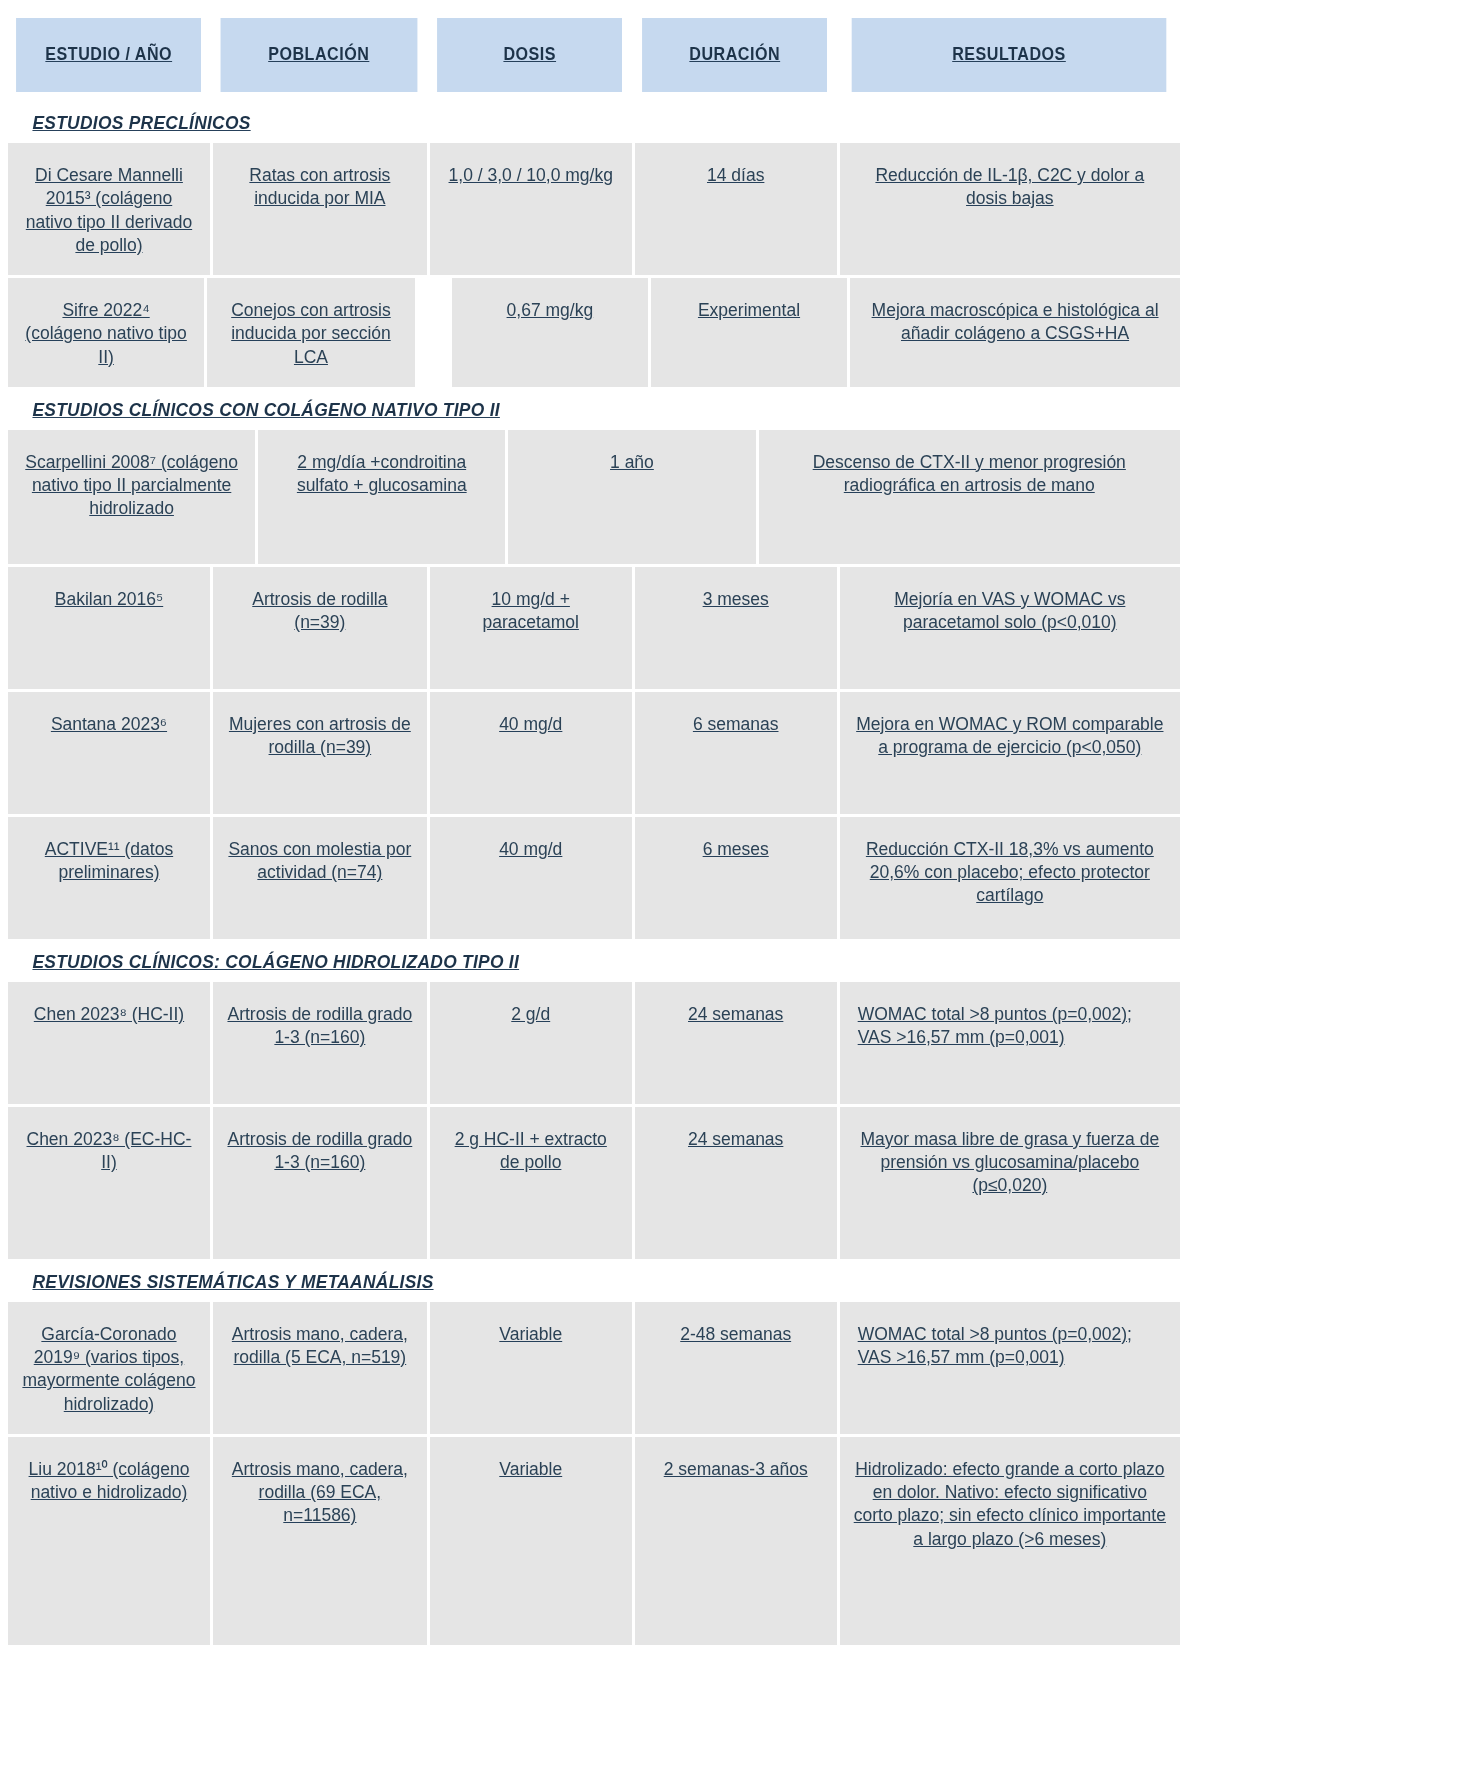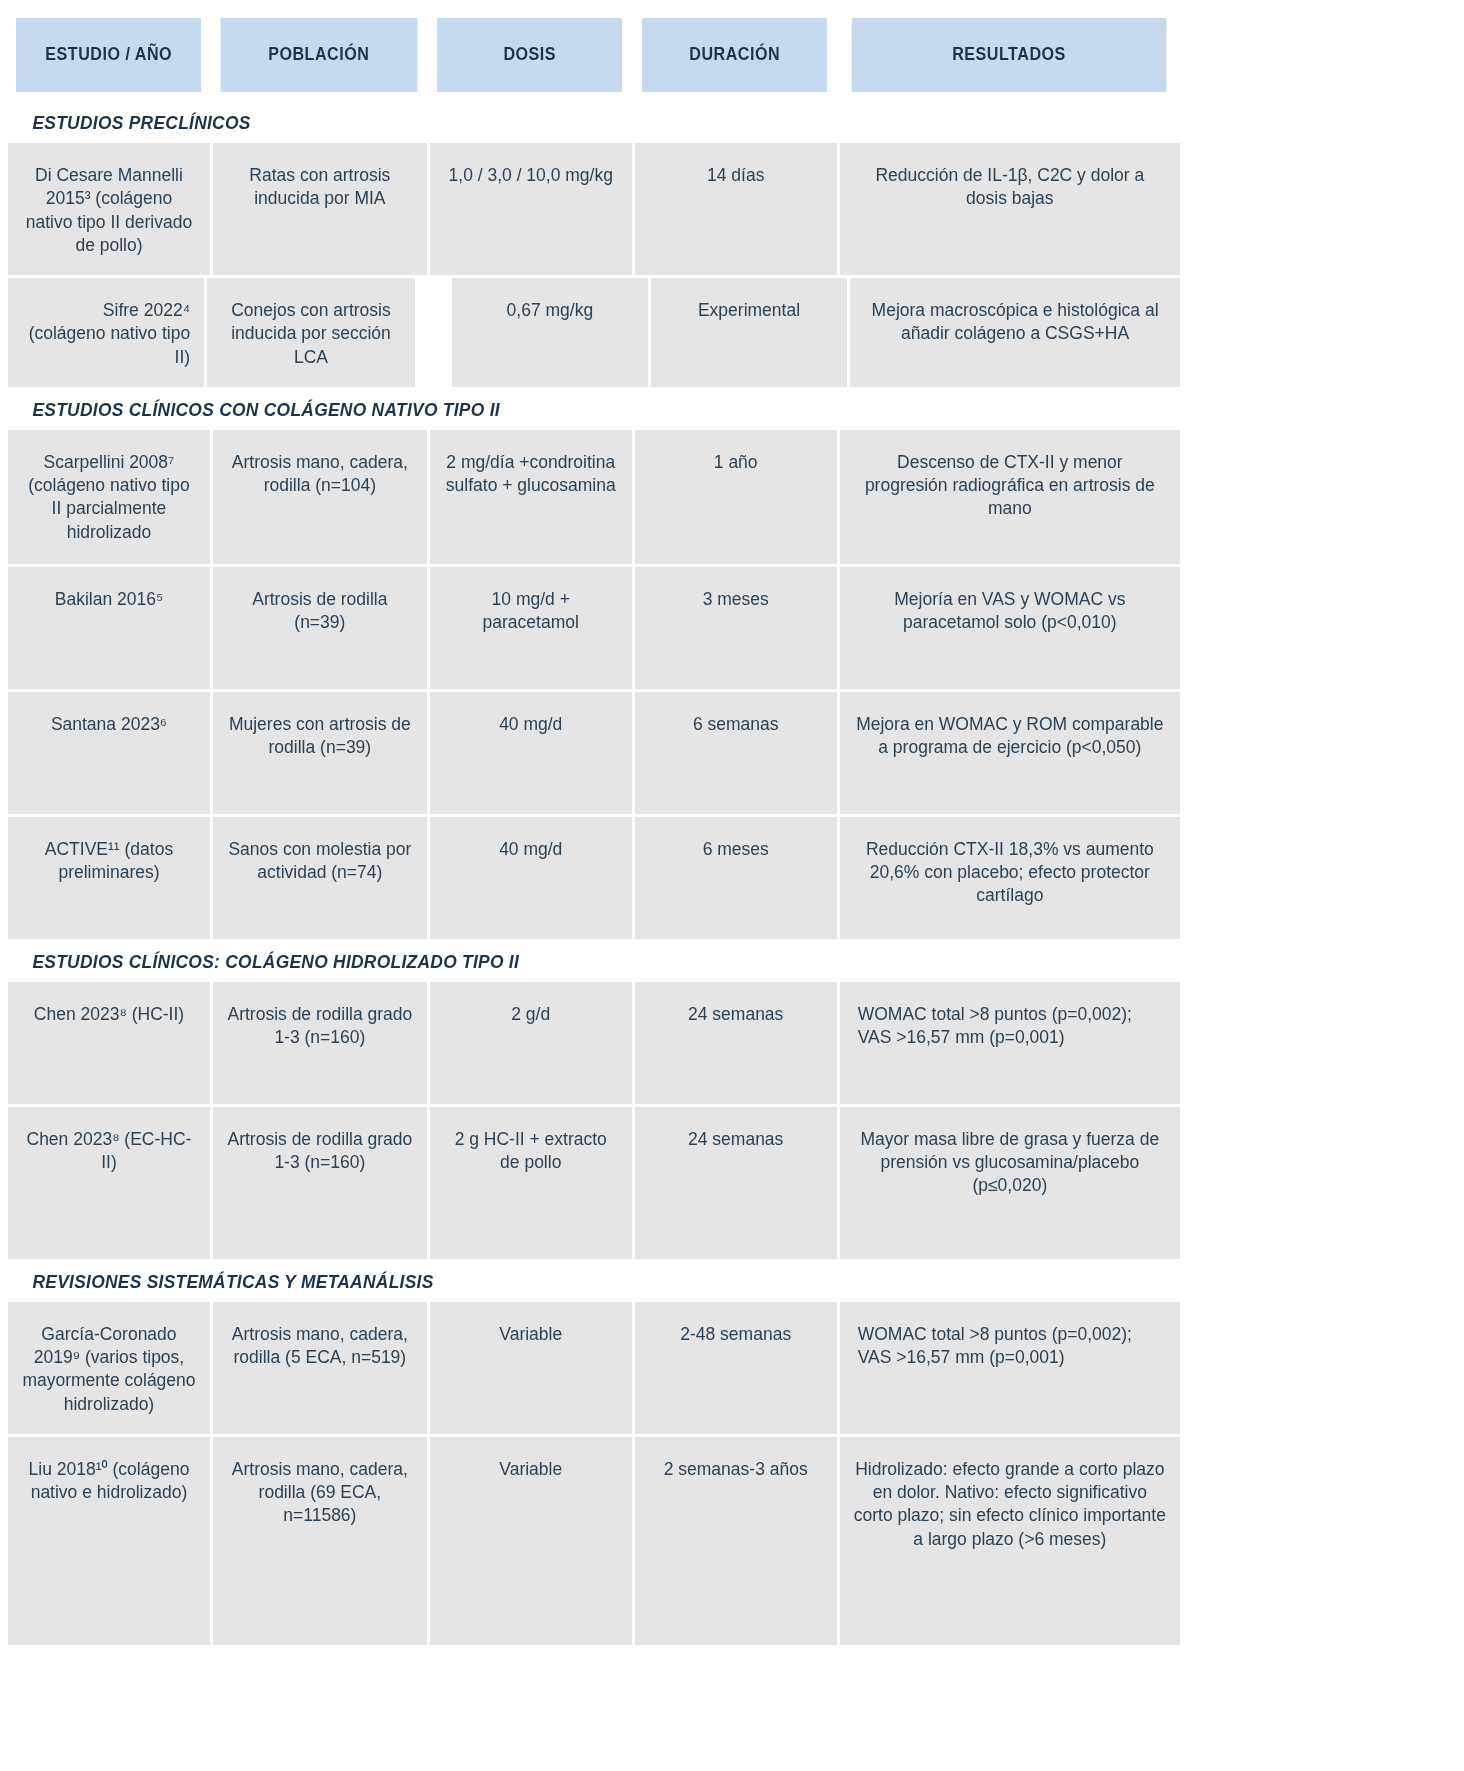--- a/index.html
+++ b/index.html
@@ -11,20 +11,21 @@
     width: 1464px;
     height: 1771px;
     font-family: "Liberation Sans", sans-serif;
     color: #26405a;
     overflow: hidden;
   }
   .sheet {
     width: 1200px;
     box-sizing: border-box;
     padding: 18px 20px 0 8px;
+    text-decoration: underline;
   }
 
   
   .thead {
     display: flex;
     gap: 3px;
     margin-bottom: 11px;
   }
   .th {
     background: #c6d9ef;
@@ -90,30 +91,29 @@
   <div id="table-body">
       <div class="section-title">ESTUDIOS PRECLÍNICOS</div>
       <div class="trow">
         <div class="td c0" style="min-height: 107px;">Di Cesare Mannelli 2015³ (colágeno nativo tipo II derivado de pollo)</div>
         <div class="td c1" style="min-height: 107px;">Ratas con artrosis inducida por MIA</div>
         <div class="td c2" style="min-height: 107px;">1,0 / 3,0 / 10,0 mg/kg</div>
         <div class="td c3" style="min-height: 107px;">14 días</div>
         <div class="td c4" style="min-height: 107px;">Reducción de IL-1β, C2C y dolor a dosis bajas</div>
       </div>
       <div class="trow">
-        <div class="td c0" style="min-height: 104px; text-align: right;">Sifre 2022⁴ (colágeno nativo tipo II)</div>
+        <div class="td c0" style="min-height: 104px;">Sifre 2022⁴ (colágeno nativo tipo II)</div>
         <div class="td c1" style="min-height: 104px;">Conejos con artrosis inducida por sección LCA</div>
         <div class="td c2" style="min-height: 104px; margin-left: 34px;">0,67 mg/kg</div>
         <div class="td c3" style="min-height: 104px;">Experimental</div>
         <div class="td c4" style="min-height: 104px;">Mejora macroscópica e histológica al añadir colágeno a CSGS+HA</div>
       </div>
       <div class="section-title">ESTUDIOS CLÍNICOS CON COLÁGENO NATIVO TIPO II</div>
       <div class="trow">
         <div class="td c0" style="min-height: 134px;">Scarpellini 2008⁷ (colágeno nativo tipo II parcialmente hidrolizado</div>
-        <div class="td c1" style="min-height: 134px;">Artrosis mano, cadera, rodilla (n=104)</div>
         <div class="td c2" style="min-height: 134px;">2 mg/día +condroitina sulfato + glucosamina</div>
         <div class="td c3" style="min-height: 134px;">1 año</div>
         <div class="td c4" style="min-height: 134px;">Descenso de CTX-II y menor progresión radiográfica en artrosis de mano</div>
       </div>
       <div class="trow">
         <div class="td c0" style="min-height: 122px; padding-left: 14px;">Bakilan 2016⁵</div>
         <div class="td c1" style="min-height: 122px;">Artrosis de rodilla (n=39)</div>
         <div class="td c2" style="min-height: 122px; text-align: center;">10 mg/d + paracetamol</div>
         <div class="td c3" style="min-height: 122px;">3 meses</div>
         <div class="td c4" style="min-height: 122px;">Mejoría en VAS y WOMAC vs paracetamol solo (p&lt;0,010)</div>

